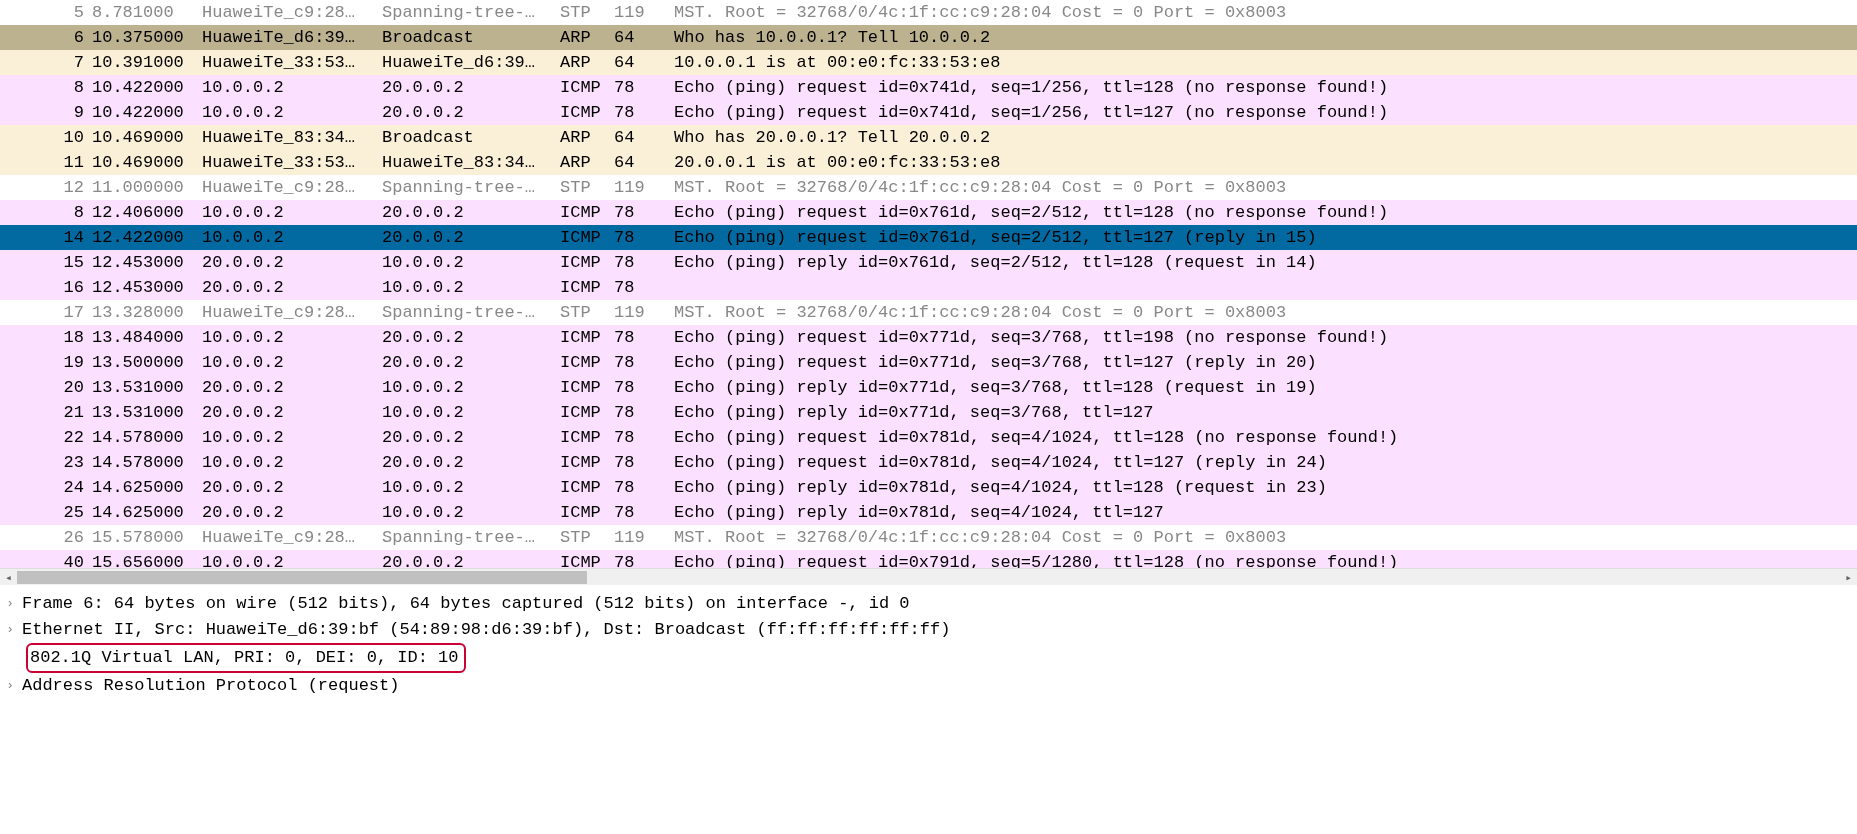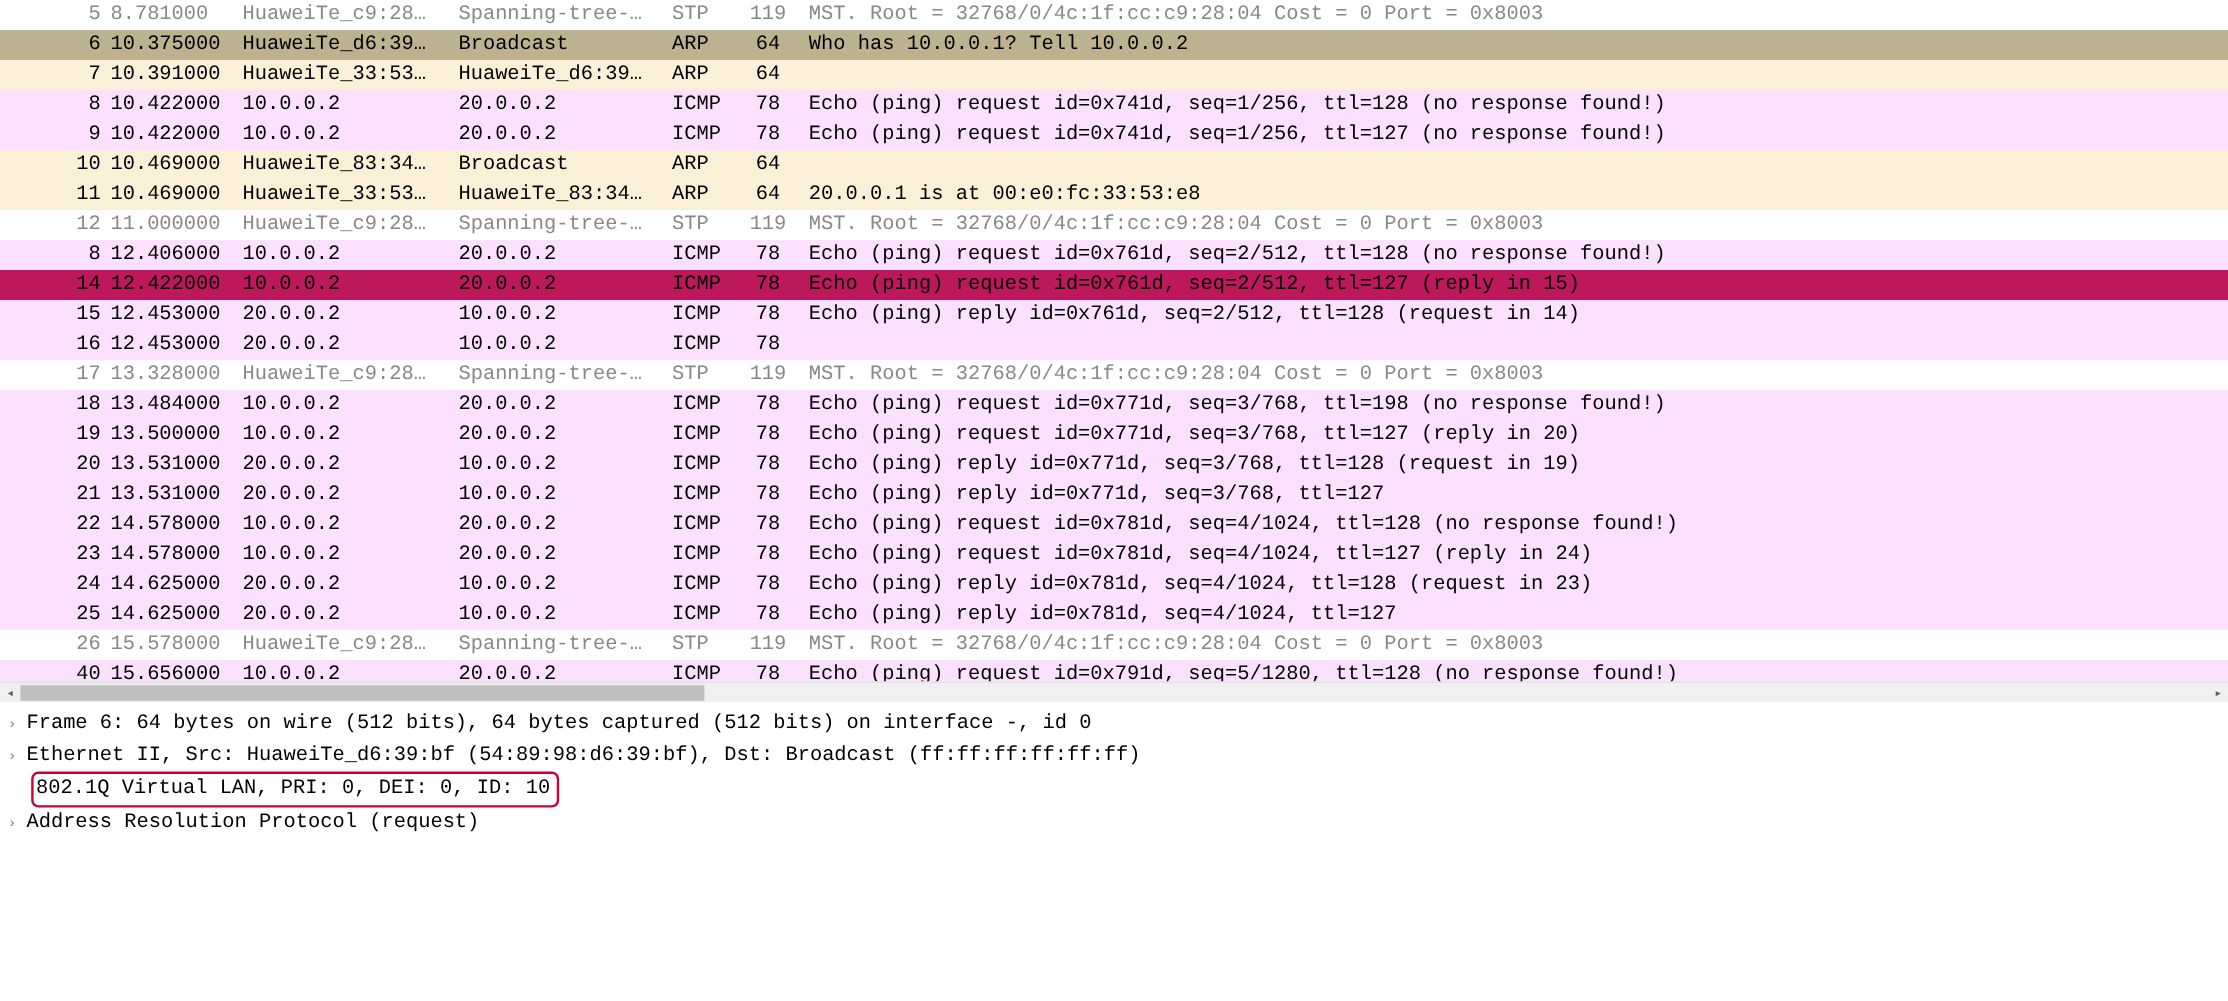--- a/index.html
+++ b/index.html
@@ -20,27 +20,27 @@
     display: flex;
     height: 25px;
     line-height: 25px;
     white-space: nowrap;
   }
   .col-no { width: 88px; text-align: right; padding-right: 4px; }
   .col-time { width: 110px; text-align: left; padding-left: 4px;}
   .col-src { width: 180px; padding-left: 4px; overflow: hidden; }
   .col-dst { width: 178px; padding-left: 4px; overflow: hidden; }
   .col-proto { width: 58px; padding-left: 4px; }
-  .col-len { width: 56px; text-align: center; padding-right: 4px; }
+  .col-len { width: 56px; text-align: left; padding-right: 4px; }
   .col-info { flex: 1; padding-left: 4px; overflow: hidden; }
   .c-gray  { background: #ffffff; color: #888888; }
   .c-selected { background: #bcb28f; color: #000000; }
   .c-arp  { background: #faf0d7; color: #000000; }
   .c-icmp { background: #fce0ff; color: #000000; }
-  .c-icmp-sel { background: #be185d; color: #000000; }
+  .c-icmp-sel { background: #0369a1; color: #000000; }
 
   .scrollbar-h {
     height: 17px;
     background: #f0f0f0;
     border-top: 1px solid #ddd;
     position: relative;
   }
   .scroll-arrow {
     width: 17px;
     height: 17px;
@@ -110,20 +110,21 @@
       <div class="col-len">64</div>
       <div class="col-info">Who has 10.0.0.1? Tell 10.0.0.2</div>
     </div>
     <div class="row c-arp">
       <div class="col-no">7</div>
       <div class="col-time">10.391000</div>
       <div class="col-src">HuaweiTe_33:53…</div>
       <div class="col-dst">HuaweiTe_d6:39…</div>
       <div class="col-proto">ARP</div>
       <div class="col-len">64</div>
+      <div class="col-info">10.0.0.1 is at 00:e0:fc:33:53:e8</div>
     </div>
     <div class="row c-icmp">
       <div class="col-no">8</div>
       <div class="col-time">10.422000</div>
       <div class="col-src">10.0.0.2</div>
       <div class="col-dst">20.0.0.2</div>
       <div class="col-proto">ICMP</div>
       <div class="col-len">78</div>
       <div class="col-info">Echo (ping) request  id=0x741d, seq=1/256, ttl=128 (no response found!)</div>
     </div>
@@ -136,20 +137,21 @@
       <div class="col-len">78</div>
       <div class="col-info">Echo (ping) request  id=0x741d, seq=1/256, ttl=127 (no response found!)</div>
     </div>
     <div class="row c-arp">
       <div class="col-no">10</div>
       <div class="col-time">10.469000</div>
       <div class="col-src">HuaweiTe_83:34…</div>
       <div class="col-dst">Broadcast</div>
       <div class="col-proto">ARP</div>
       <div class="col-len">64</div>
+      <div class="col-info">Who has 20.0.0.1? Tell 20.0.0.2</div>
     </div>
     <div class="row c-arp">
       <div class="col-no">11</div>
       <div class="col-time">10.469000</div>
       <div class="col-src">HuaweiTe_33:53…</div>
       <div class="col-dst">HuaweiTe_83:34…</div>
       <div class="col-proto">ARP</div>
       <div class="col-len">64</div>
       <div class="col-info">20.0.0.1 is at 00:e0:fc:33:53:e8</div>
     </div>

